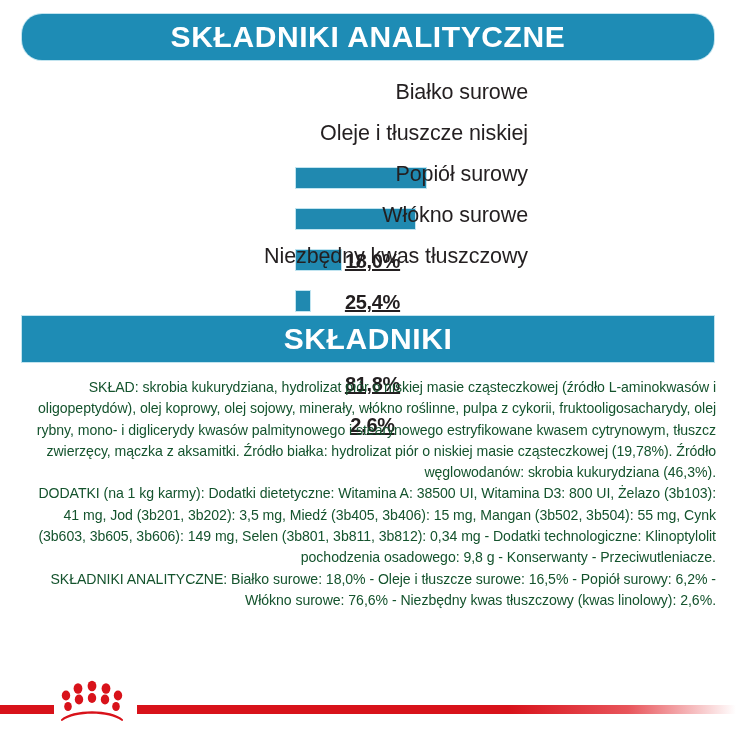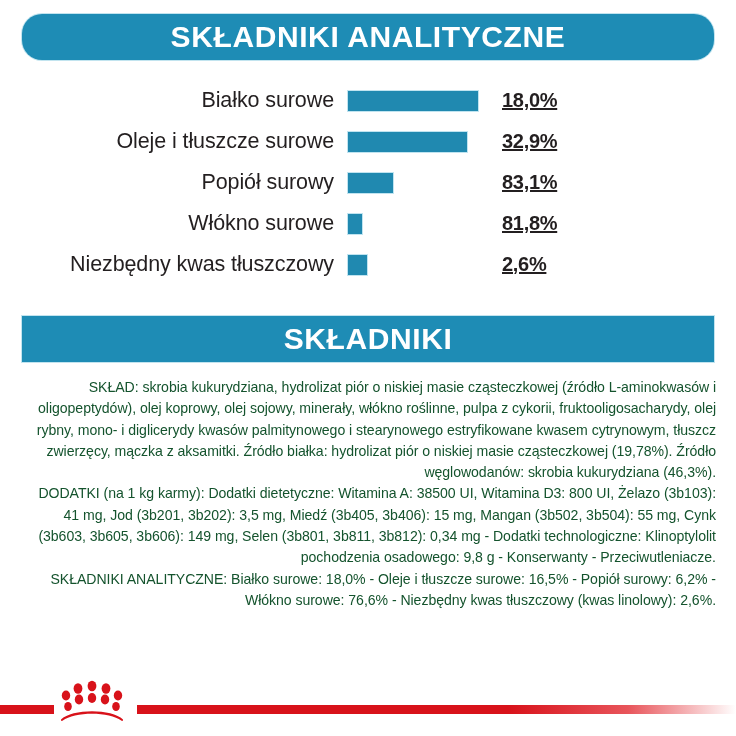--- a/index.html
+++ b/index.html
@@ -48,20 +48,21 @@
     left: 0;
     top: 80px;
     width: 736px;
     height: 205px;
   }
   .chart-row {
     display: flex;
     align-items: center;
     height: 41px;
     width: 100%;
+    flex-direction: column;
   }
   .row-label {
     width: 348px;
     text-align: right;
     padding-right: 14px;
     box-sizing: border-box;
     font-size: 21.5px;
     font-weight: normal;
     color: #231f20;
     white-space: nowrap;
@@ -147,25 +148,25 @@
 <div class="chart" id="nutrient-chart">
 
 <div class="chart-row">
       <div class="row-label">Białko surowe</div>
       <div class="bar-wrap">
         <div class="bar" style="width: 130px;"></div>
       </div>
       <div class="row-value">18,0%</div>
     </div>
     <div class="chart-row">
-      <div class="row-label">Oleje i tłuszcze surowe</div>
+      <div class="row-label">Oleje i tłuszcze niskiej</div>
       <div class="bar-wrap">
         <div class="bar" style="width: 119px;"></div>
       </div>
-      <div class="row-value">32,9%</div>
+      <div class="row-value">25,4%</div>
     </div>
     <div class="chart-row">
       <div class="row-label">Popiół surowy</div>
       <div class="bar-wrap">
         <div class="bar" style="width: 45px;"></div>
       </div>
       <div class="row-value">83,1%</div>
     </div>
     <div class="chart-row">
       <div class="row-label">Włókno surowe</div>

